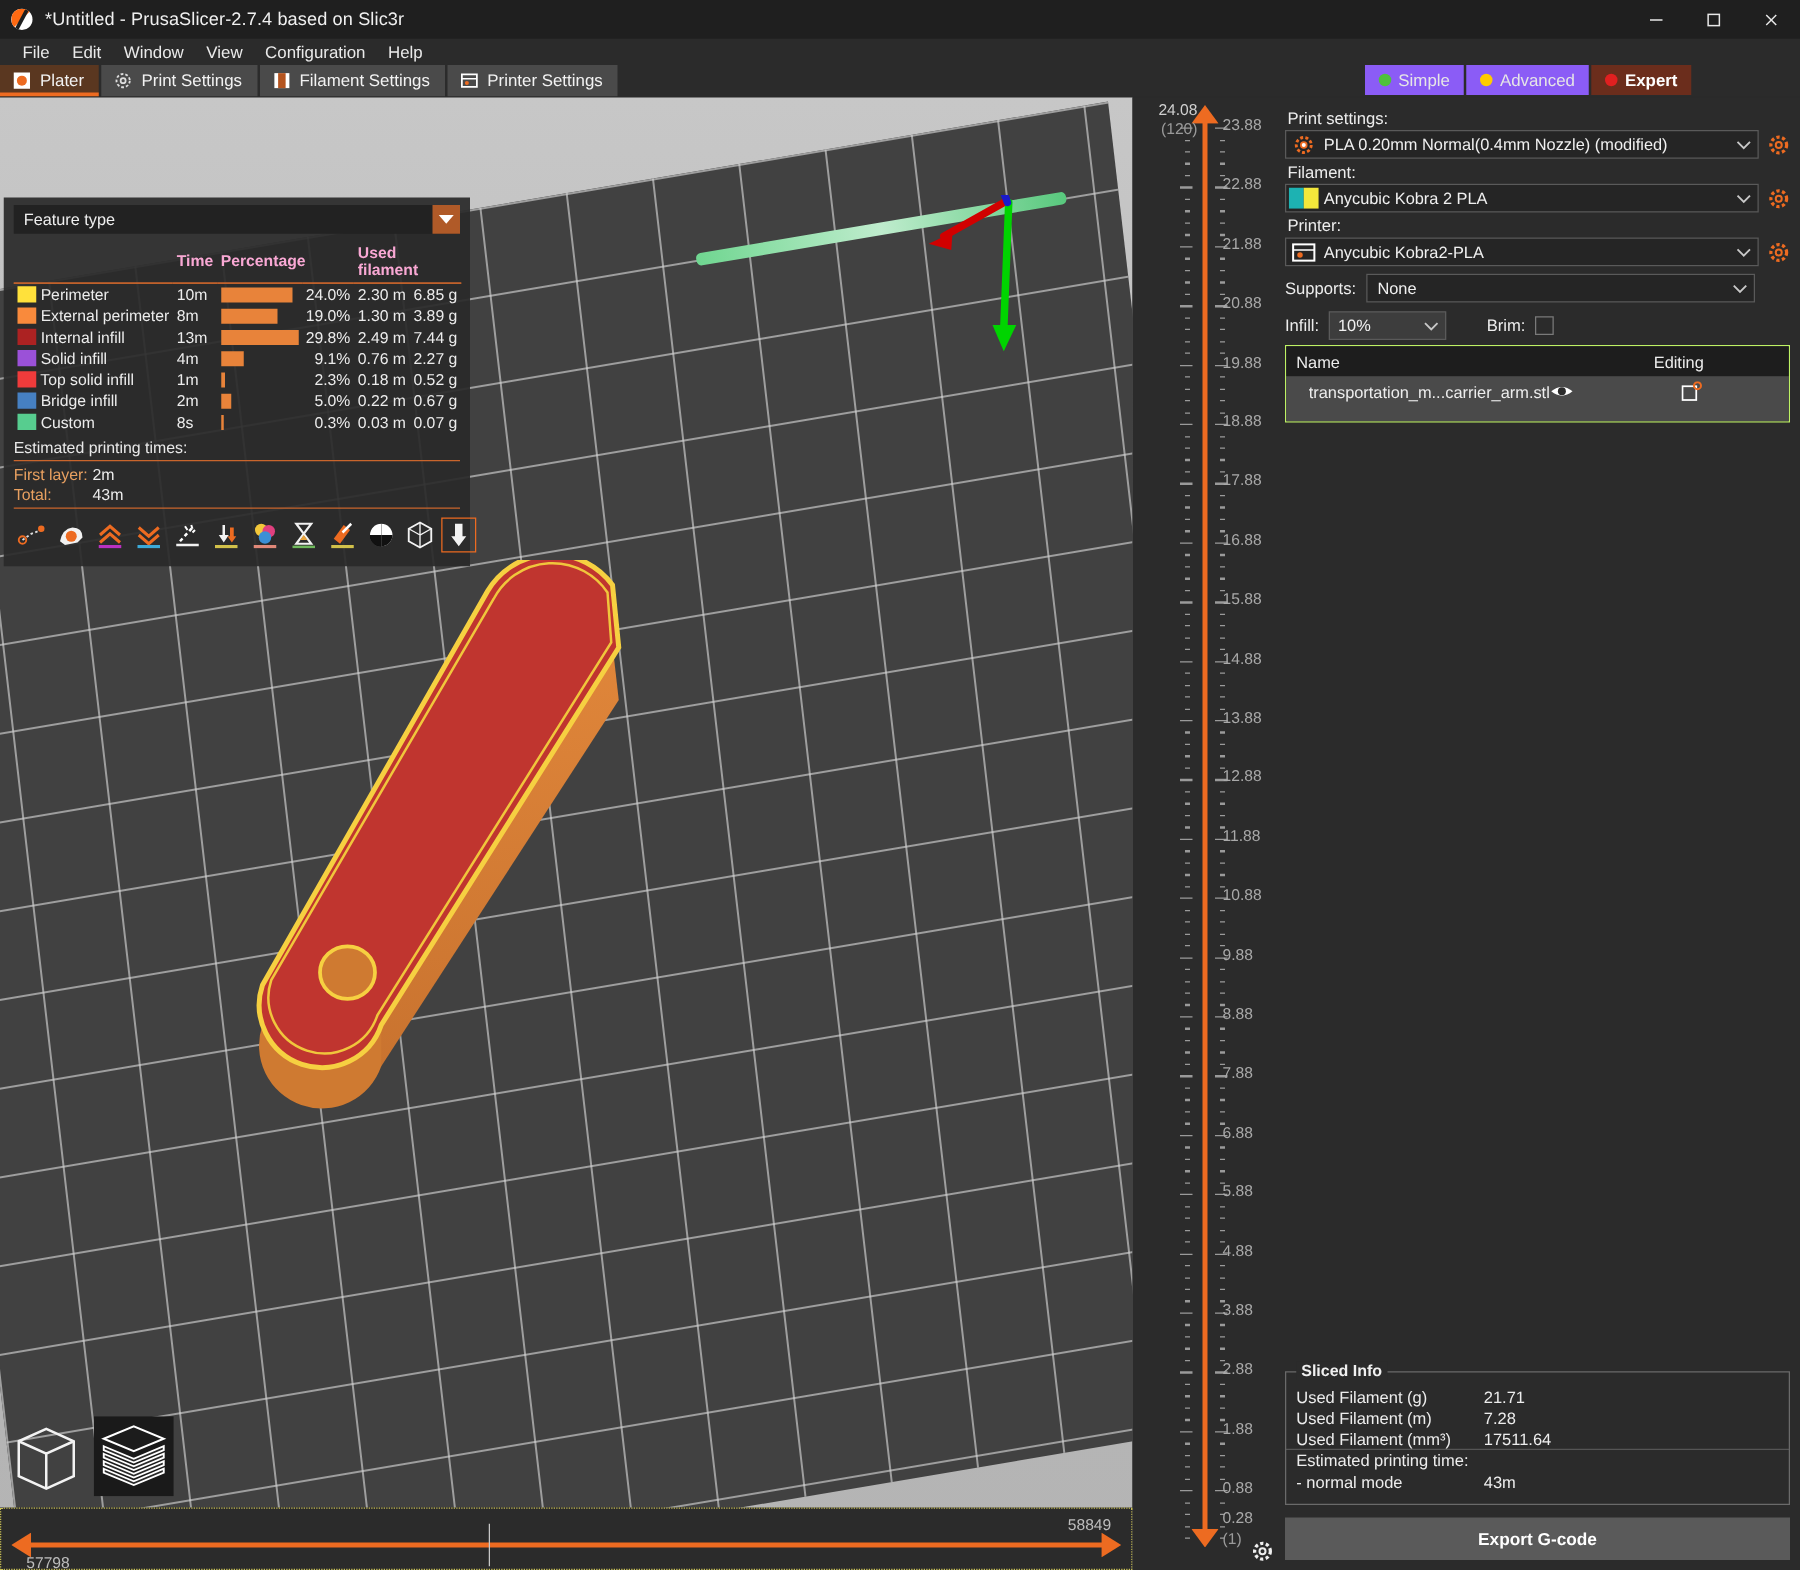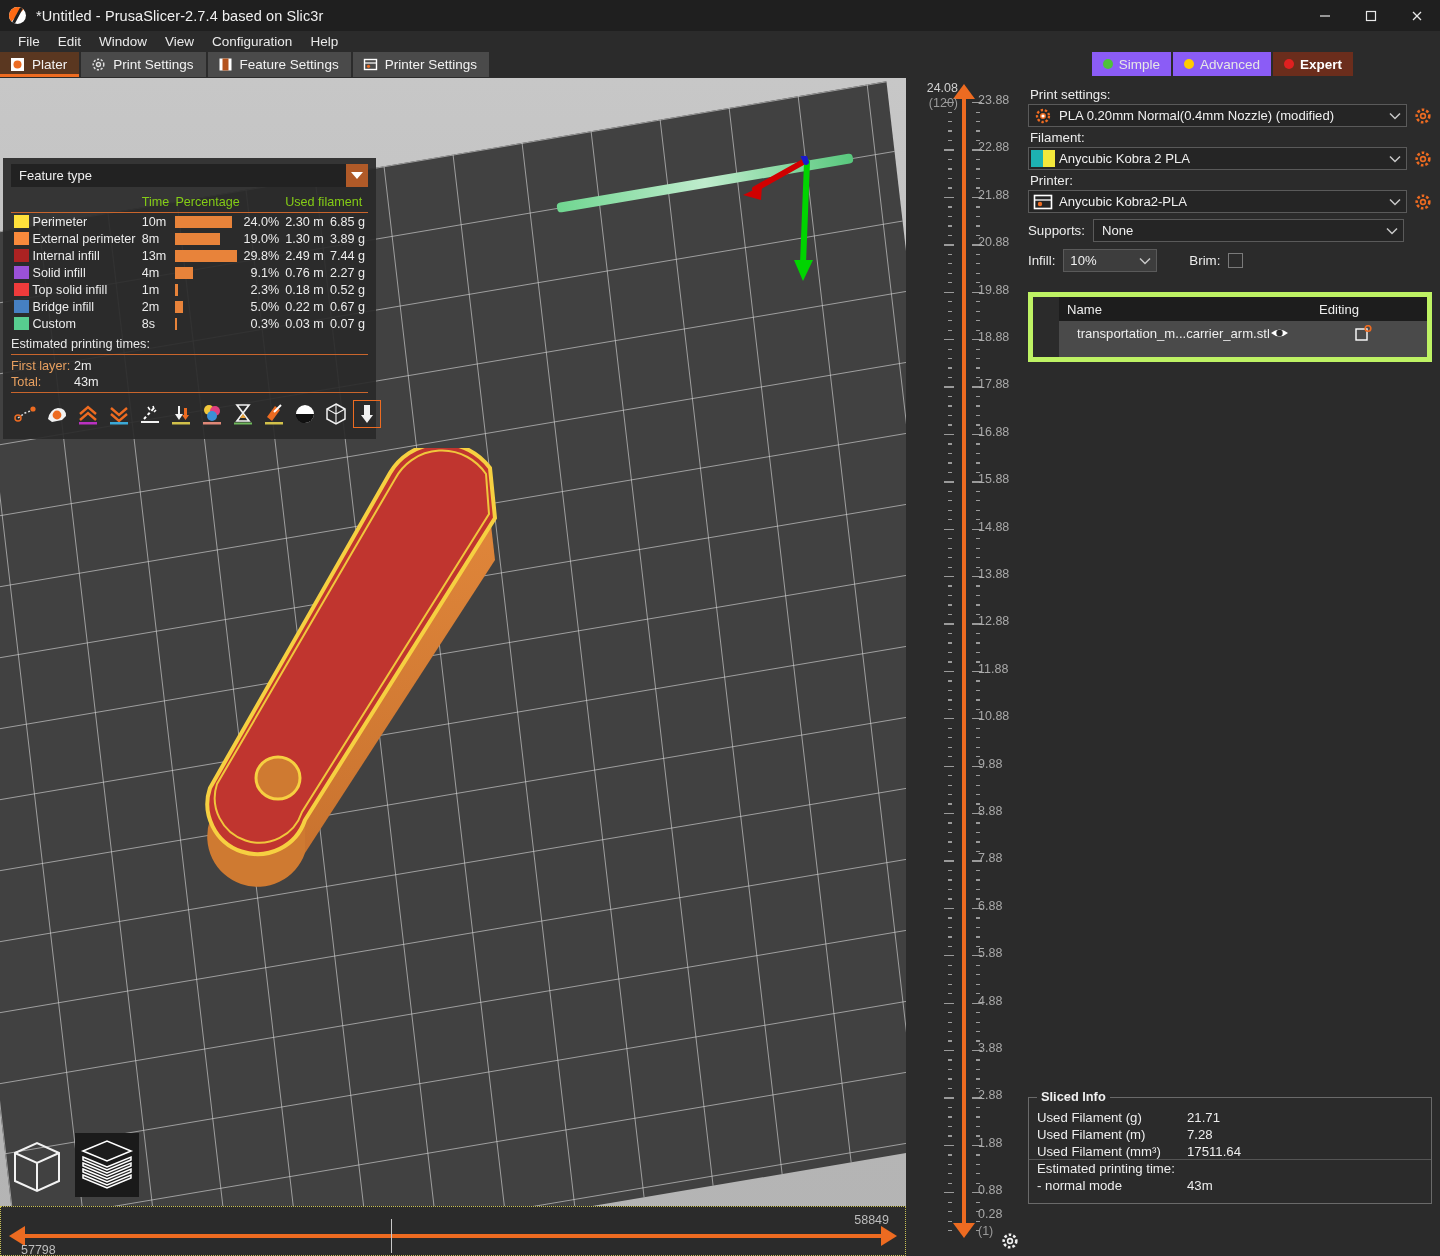--- a/index.html
+++ b/index.html
@@ -122,21 +122,21 @@
   .combo-arrow {
     width: 22px; height: 23px; background: #b05a28;
     display: flex; align-items: center; justify-content: center;
   }
   .combo-arrow .tri {
     width: 0; height: 0; border-left: 6px solid transparent;
     border-right: 6px solid transparent; border-top: 7px solid #fff;
   }
   table.legend-table { width: 100%; border-collapse: collapse; font-size: 12.6px; }
   table.legend-table th {
-    font-weight: normal; color: #84cc16; text-align: left; padding: 1px 3px 3px 3px;
+    font-weight: bold; color: #f9a8d4; text-align: left; padding: 1px 3px 3px 3px;
   }
   .hdr-rule { border-bottom: 1px solid #c9652c; }
   table.legend-table td { padding: 1.5px 3px; color: #ececec; white-space: nowrap; }
   .sw { width: 15px; height: 13px; display: inline-block; vertical-align: -2px; }
   .pctcell { width: 66px; }
   .pbar { height: 12px; background: #e8833a; display: block; }
   .num { text-align: right; }
 
   .est-title { color: #e8e8e8; font-size: 12.7px; margin-top: 5px; }
   .rule { border-top: 1px solid #c9652c; margin: 3px 0 4px 0; }
@@ -225,21 +225,21 @@
 
   .row-supports { display: flex; align-items: center; gap: 8px; margin-top: 6px; }
   .row-supports .lbl { font-size: 13.3px; }
   .row-infill { display: flex; align-items: center; gap: 8px; margin-top: 7px; }
   .small-combo {
     width: 94px; height: 23px; background: #3d3d3d; border: 1px solid #5a5a5a;
     display: flex; align-items: center; color: #f0f0f0; font-size: 13.1px; padding-left: 6px;
   }
   .chk { width: 15px; height: 15px; border: 1px solid #7a7a7a; background: #2b2b2b; }
 
-  .objtable { margin-top: 20px; border: 5px solid #bef264; padding-left: 26px; }
+  .objtable { margin-top: 4px; border: 1px solid #bef264; }
   .objhead { display: flex; background: #1d1d1d; height: 24px; align-items: center; font-size: 13.1px; }
   .objhead .c1 { flex: 1; padding-left: 8px; }
   .objhead .c2 { width: 42px; }
   .objhead .c3 { width: 176px; text-align: center; }
   .objbody { background: #4a4a4a; height: 36px; }
   .objrow { display: flex; align-items: center; height: 24px; font-size: 13.1px; }
   .objrow .c1 { flex: 1; padding-left: 18px; }
   .objrow .c2 { width: 42px; display: flex; justify-content: flex-start; }
   .objrow .c3 { width: 176px; display: flex; justify-content: center; }
 
@@ -316,21 +316,21 @@
       </span>
       <span>Print Settings</span>
     </div>
     <div class="tab">
       <span class="tabicon">
         <svg width="15" height="15" viewBox="0 0 15 15">
             <rect x="1.5" y="1.5" width="12" height="12" fill="#fff"></rect>
             <rect x="4.5" y="1.5" width="6" height="12" fill="#b4541f"></rect>
           </svg>
       </span>
-      <span>Feature Settings</span>
+      <span>Filament Settings</span>
     </div>
     <div class="tab">
       <span class="tabicon">
         <svg width="15" height="15" viewBox="0 0 15 15">
             <rect x="1.5" y="2.5" width="12" height="10" fill="none" stroke="#fff" stroke-width="1.4"></rect>
             <line x1="1.5" y1="6" x2="13.5" y2="6" stroke="#fff" stroke-width="1.2"></line>
             <circle cx="5.5" cy="9.3" r="1.6" fill="#ed6b21"></circle>
           </svg>
       </span>
       <span>Printer Settings</span>
@@ -1053,15 +1053,16 @@
       </div>
       <div class="si-row">
         <span>Estimated printing time:</span>
       </div>
       <div class="si-row">
         <span class="k">  - normal mode</span>
         <span class="v">43m</span>
       </div>
     </div>
 
+    <div class="export-btn">Export G-code</div>
   </div>
 
 </div>
 
 </body></html>

